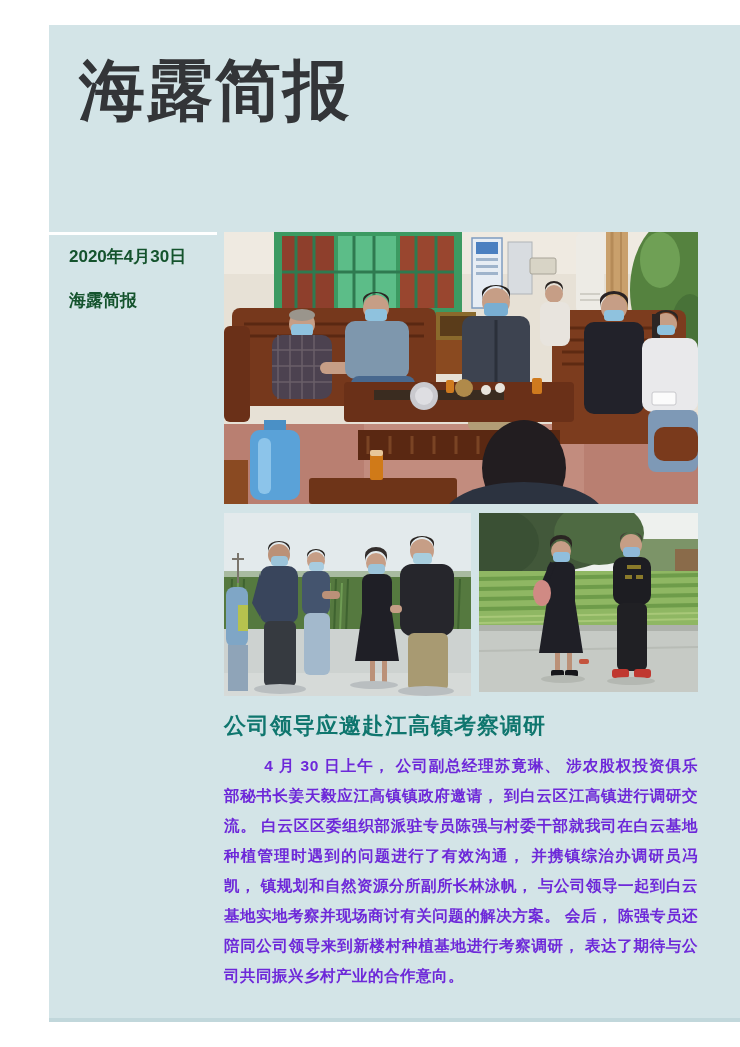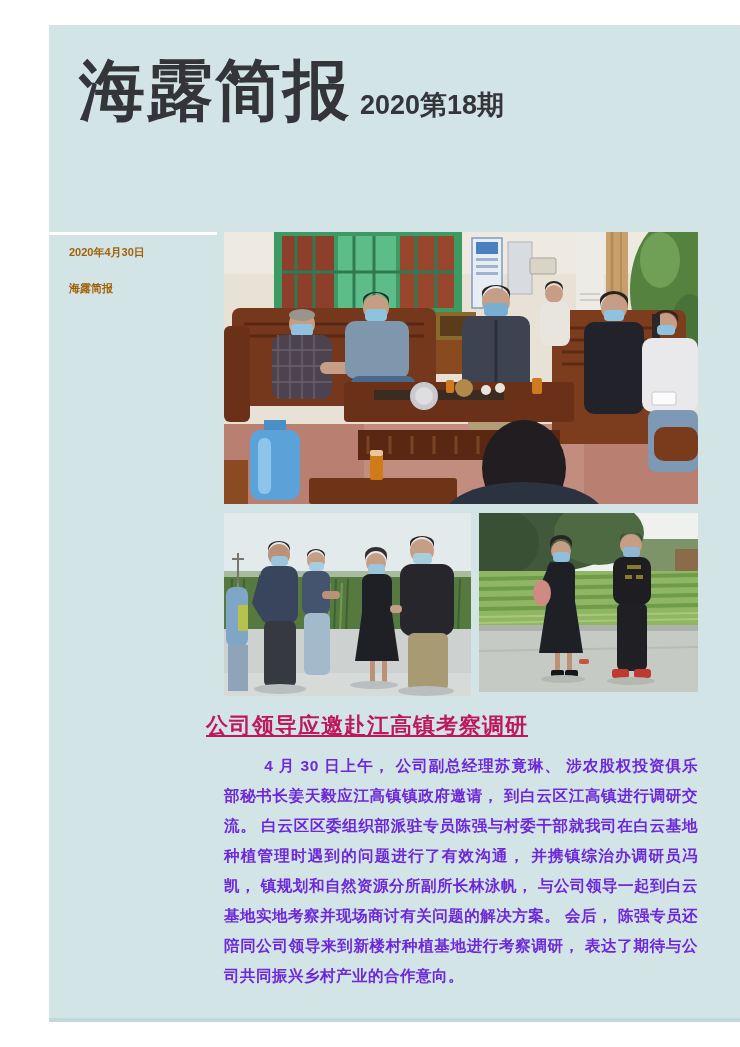--- a/index.html
+++ b/index.html
@@ -41,44 +41,43 @@
   }
   .divider {
     position: absolute;
     left: 0; top: 207px;
     width: 168px; height: 3px;
     background: #ffffff;
   }
   .meta {
     position: absolute;
     left: 20px; top: 220px;
-    color: #a16207;
-    font-weight: bold;
-    font-size: 11px;
+    color: #14532d;
+    font-weight: bold;
+    font-size: 17px;
   }
   .meta div { margin-bottom: 21px; white-space: nowrap; }
   .photo {
     position: absolute;
     overflow: hidden;
     background: #cccccc;
   }
   .photo svg { display: block; width: 100%; height: 100%; }
   .photo-main  { left: 175px; top: 207px; width: 474px; height: 272px; }
   .photo-left  { left: 175px; top: 488px; width: 247px; height: 183px; }
   .photo-right { left: 430px; top: 488px; width: 219px; height: 179px; }
   .article-heading {
     position: absolute;
-    left: 157px; top: 686px;
+    left: 175px; top: 686px;
     width: 480px;
     font-size: 22px;
     font-weight: bold;
-    color: #be185d;
+    color: #0f766e;
     letter-spacing: 1px;
     white-space: nowrap;
-    text-decoration: underline;
   }
   .article-body {
     position: absolute;
     left: 175px; top: 726px;
     width: 474px;
     font-size: 15.5px;
     line-height: 30px;
     color: #6d28d9;
     font-weight: bold;
     text-align: justify;
@@ -86,21 +85,20 @@
     letter-spacing: 0.5px;
   }
 </style>
 </head>
 <body>
 
 <div class="page">
   <div class="panel">
 
     <div class="masthead-title">海露简报</div>
-    <div class="masthead-issue">2020第18期</div>
 
     <div class="divider"></div>
 
     <div class="meta">
       <div>2020年4月30日</div>
       <div>海露简报</div>
     </div>
 
     <div class="photo photo-main">
       <svg viewBox="0 0 474 272" preserveAspectRatio="none">

